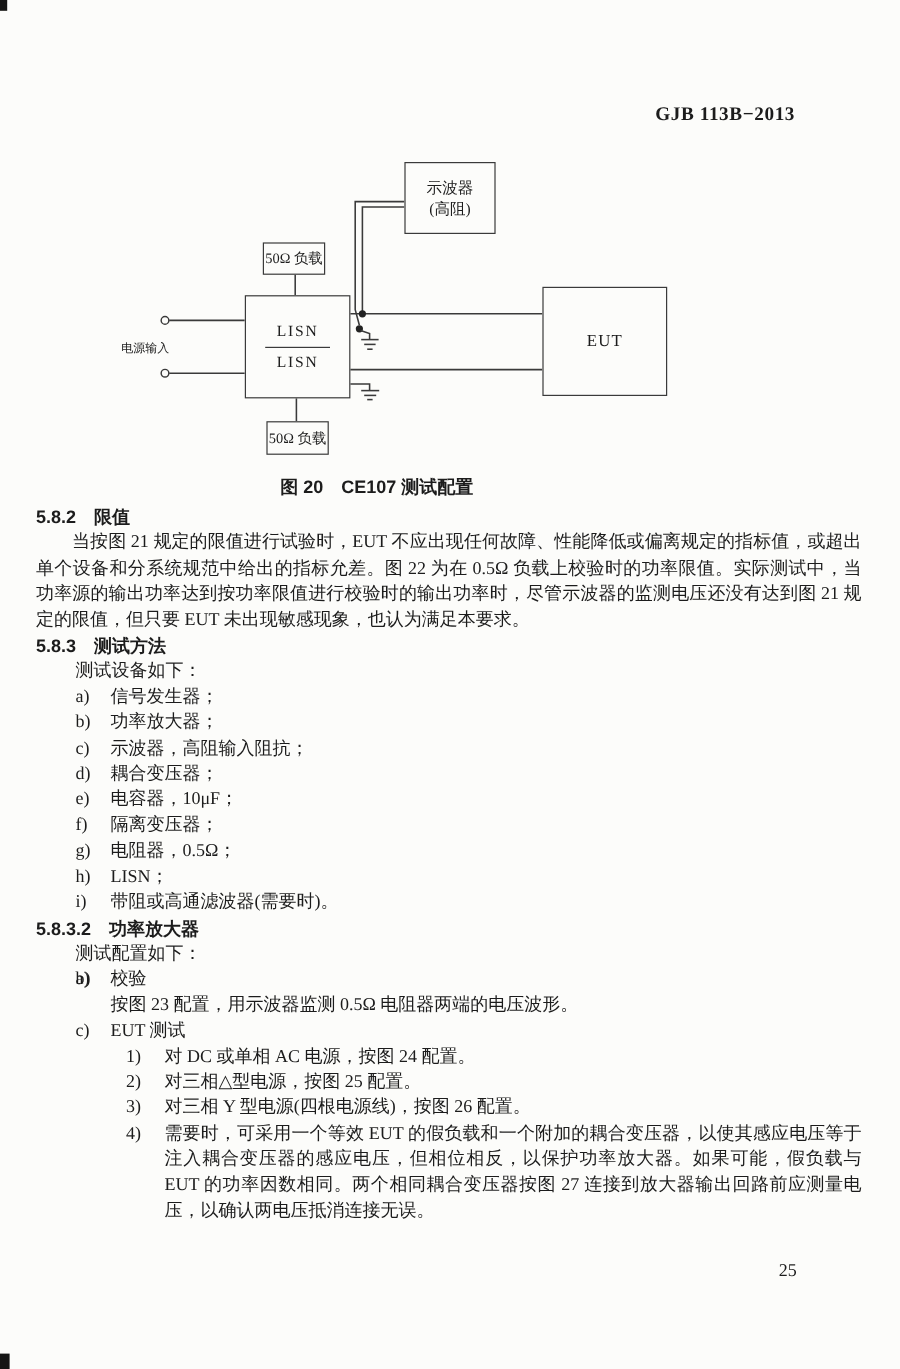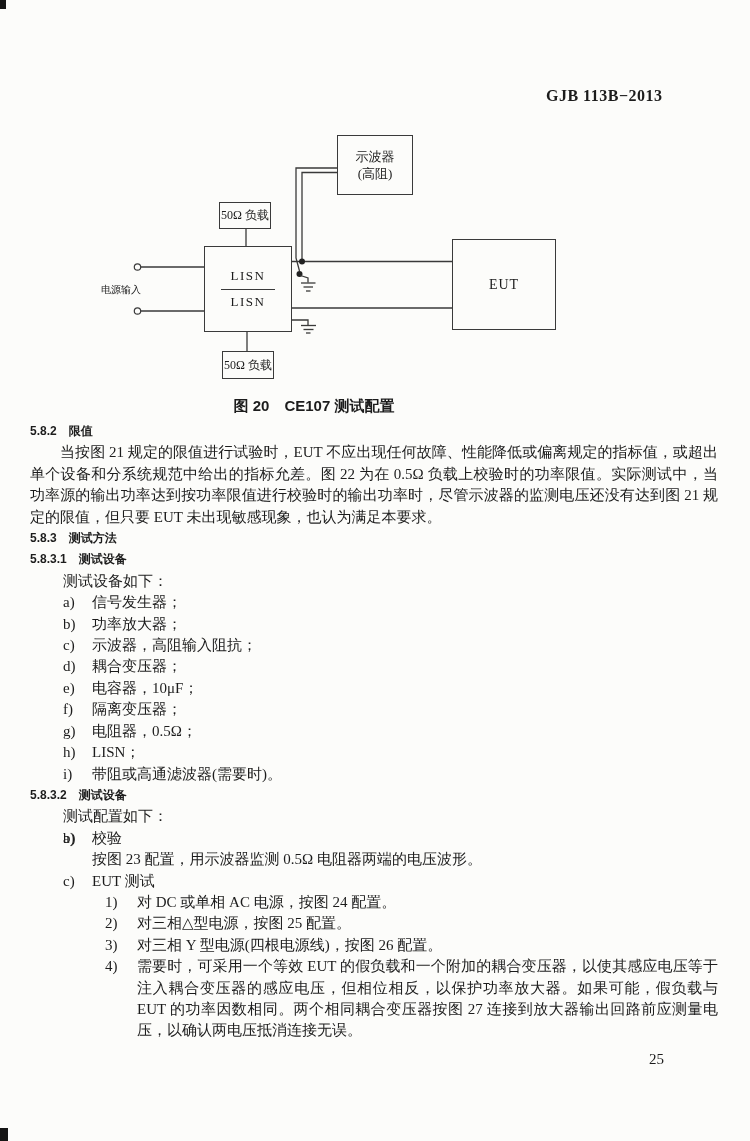--- a/index.html
+++ b/index.html
@@ -31,21 +31,21 @@
   .eut { left:452px; top:239px; width:104px; height:91px; font-size:14px; letter-spacing:1px; }
   .power-label { position:absolute; left:101px; top:283px; font-size:10px; }
   .caption {
     position:absolute; top:397px; left:0; width:628px; text-align:center;
     font-family:"Liberation Sans","DejaVu Sans",sans-serif; font-weight:bold; font-size:15px;
   }
   
   .content { position:absolute; left:30px; top:421px; width:688px; font-size:15px; line-height:21.4px; }
   .h {
     font-family:"Liberation Sans","DejaVu Sans",sans-serif;
-    font-weight:bold; font-size:12px;
+    font-weight:bold; font-size:15px;
   }
   .para { text-align:justify; text-indent:2em; }
   .intro { padding-left:33px; }
   .li { position:relative; padding-left:62px; }
   .li .mk { position:absolute; left:33px; }
   .detail { padding-left:62px; }
   .sub { position:relative; padding-left:107px; text-align:justify; }
   .sub .mk { position:absolute; left:75px; }
   .page-num { position:absolute; left:649px; top:1051px; font-size:15px; }
   
@@ -110,34 +110,33 @@
     <div class="power-label">电源输入</div>
   </div>
 
   <div class="caption">图 20　CE107 测试配置</div>
 
   <div class="content">
     <div class="h">5.8.2　限值</div>
     <div class="para">当按图 21 规定的限值进行试验时，EUT 不应出现任何故障、性能降低或偏离规定的指标值，或超出单个设备和分系统规范中给出的指标允差。图 22 为在 0.5Ω 负载上校验时的功率限值。实际测试中，当功率源的输出功率达到按功率限值进行校验时的输出功率时，尽管示波器的监测电压还没有达到图 21 规定的限值，但只要 EUT 未出现敏感现象，也认为满足本要求。</div>
 
     <div class="h">5.8.3　测试方法</div>
-    <div class="h">5.8.3.1　测试设备</div>
     <div class="intro">测试设备如下：</div>
 
     <div class="li"><span class="mk">a)</span><span>信号发生器；</span></div>
     <div class="li"><span class="mk">b)</span><span>功率放大器；</span></div>
     <div class="li"><span class="mk">c)</span><span>示波器，高阻输入阻抗；</span></div>
     <div class="li"><span class="mk">d)</span><span>耦合变压器；</span></div>
     <div class="li"><span class="mk">e)</span><span>电容器，10μF；</span></div>
     <div class="li"><span class="mk">f)</span><span>隔离变压器；</span></div>
     <div class="li"><span class="mk">g)</span><span>电阻器，0.5Ω；</span></div>
     <div class="li"><span class="mk">h)</span><span>LISN；</span></div>
     <div class="li"><span class="mk">i)</span><span>带阻或高通滤波器(需要时)。</span></div>
 
-    <div class="h">5.8.3.2　测试设备</div>
+    <div class="h">5.8.3.2　功率放大器</div>
     <div class="intro">测试配置如下：</div>
 
     <div class="li"><span class="mk">a)</span></div>
     <div class="li"><span class="mk">b)</span><span>校验</span></div>
     <div class="detail">按图 23 配置，用示波器监测 0.5Ω 电阻器两端的电压波形。</div>
     <div class="li"><span class="mk">c)</span><span>EUT 测试</span></div>
 
     <div class="sub"><span class="mk">1)</span><span>对 DC 或单相 AC 电源，按图 24 配置。</span></div>
     <div class="sub"><span class="mk">2)</span><span>对三相△型电源，按图 25 配置。</span></div>
     <div class="sub"><span class="mk">3)</span><span>对三相 Y 型电源(四根电源线)，按图 26 配置。</span></div>

